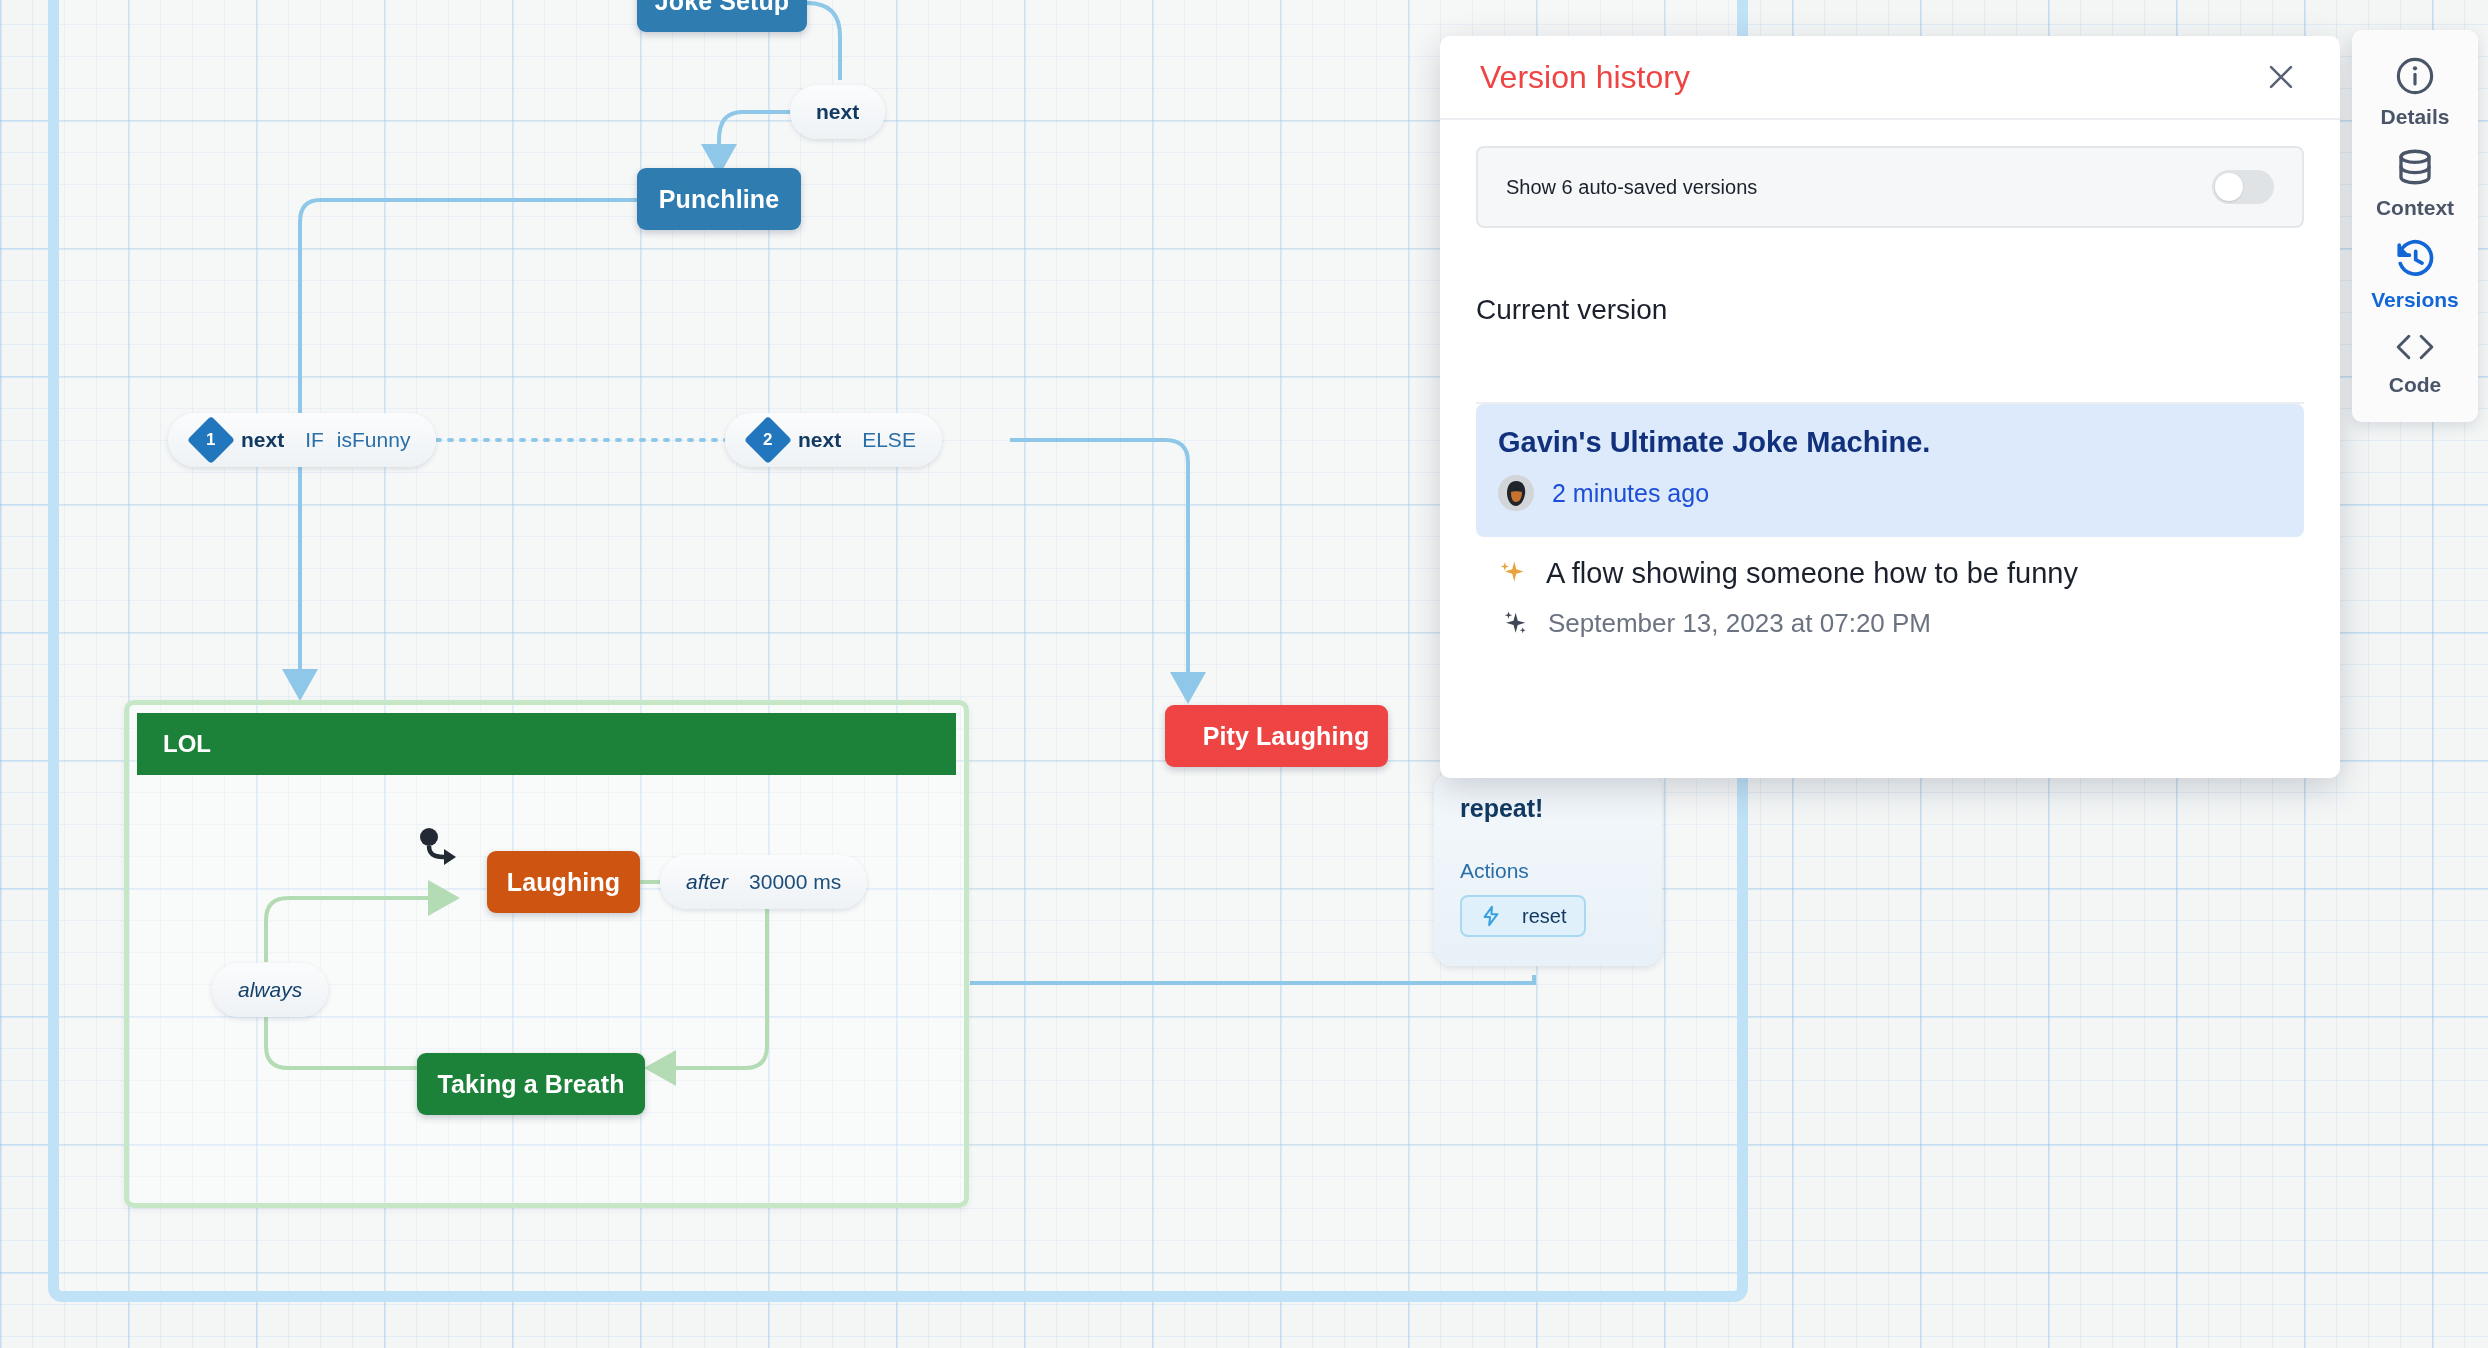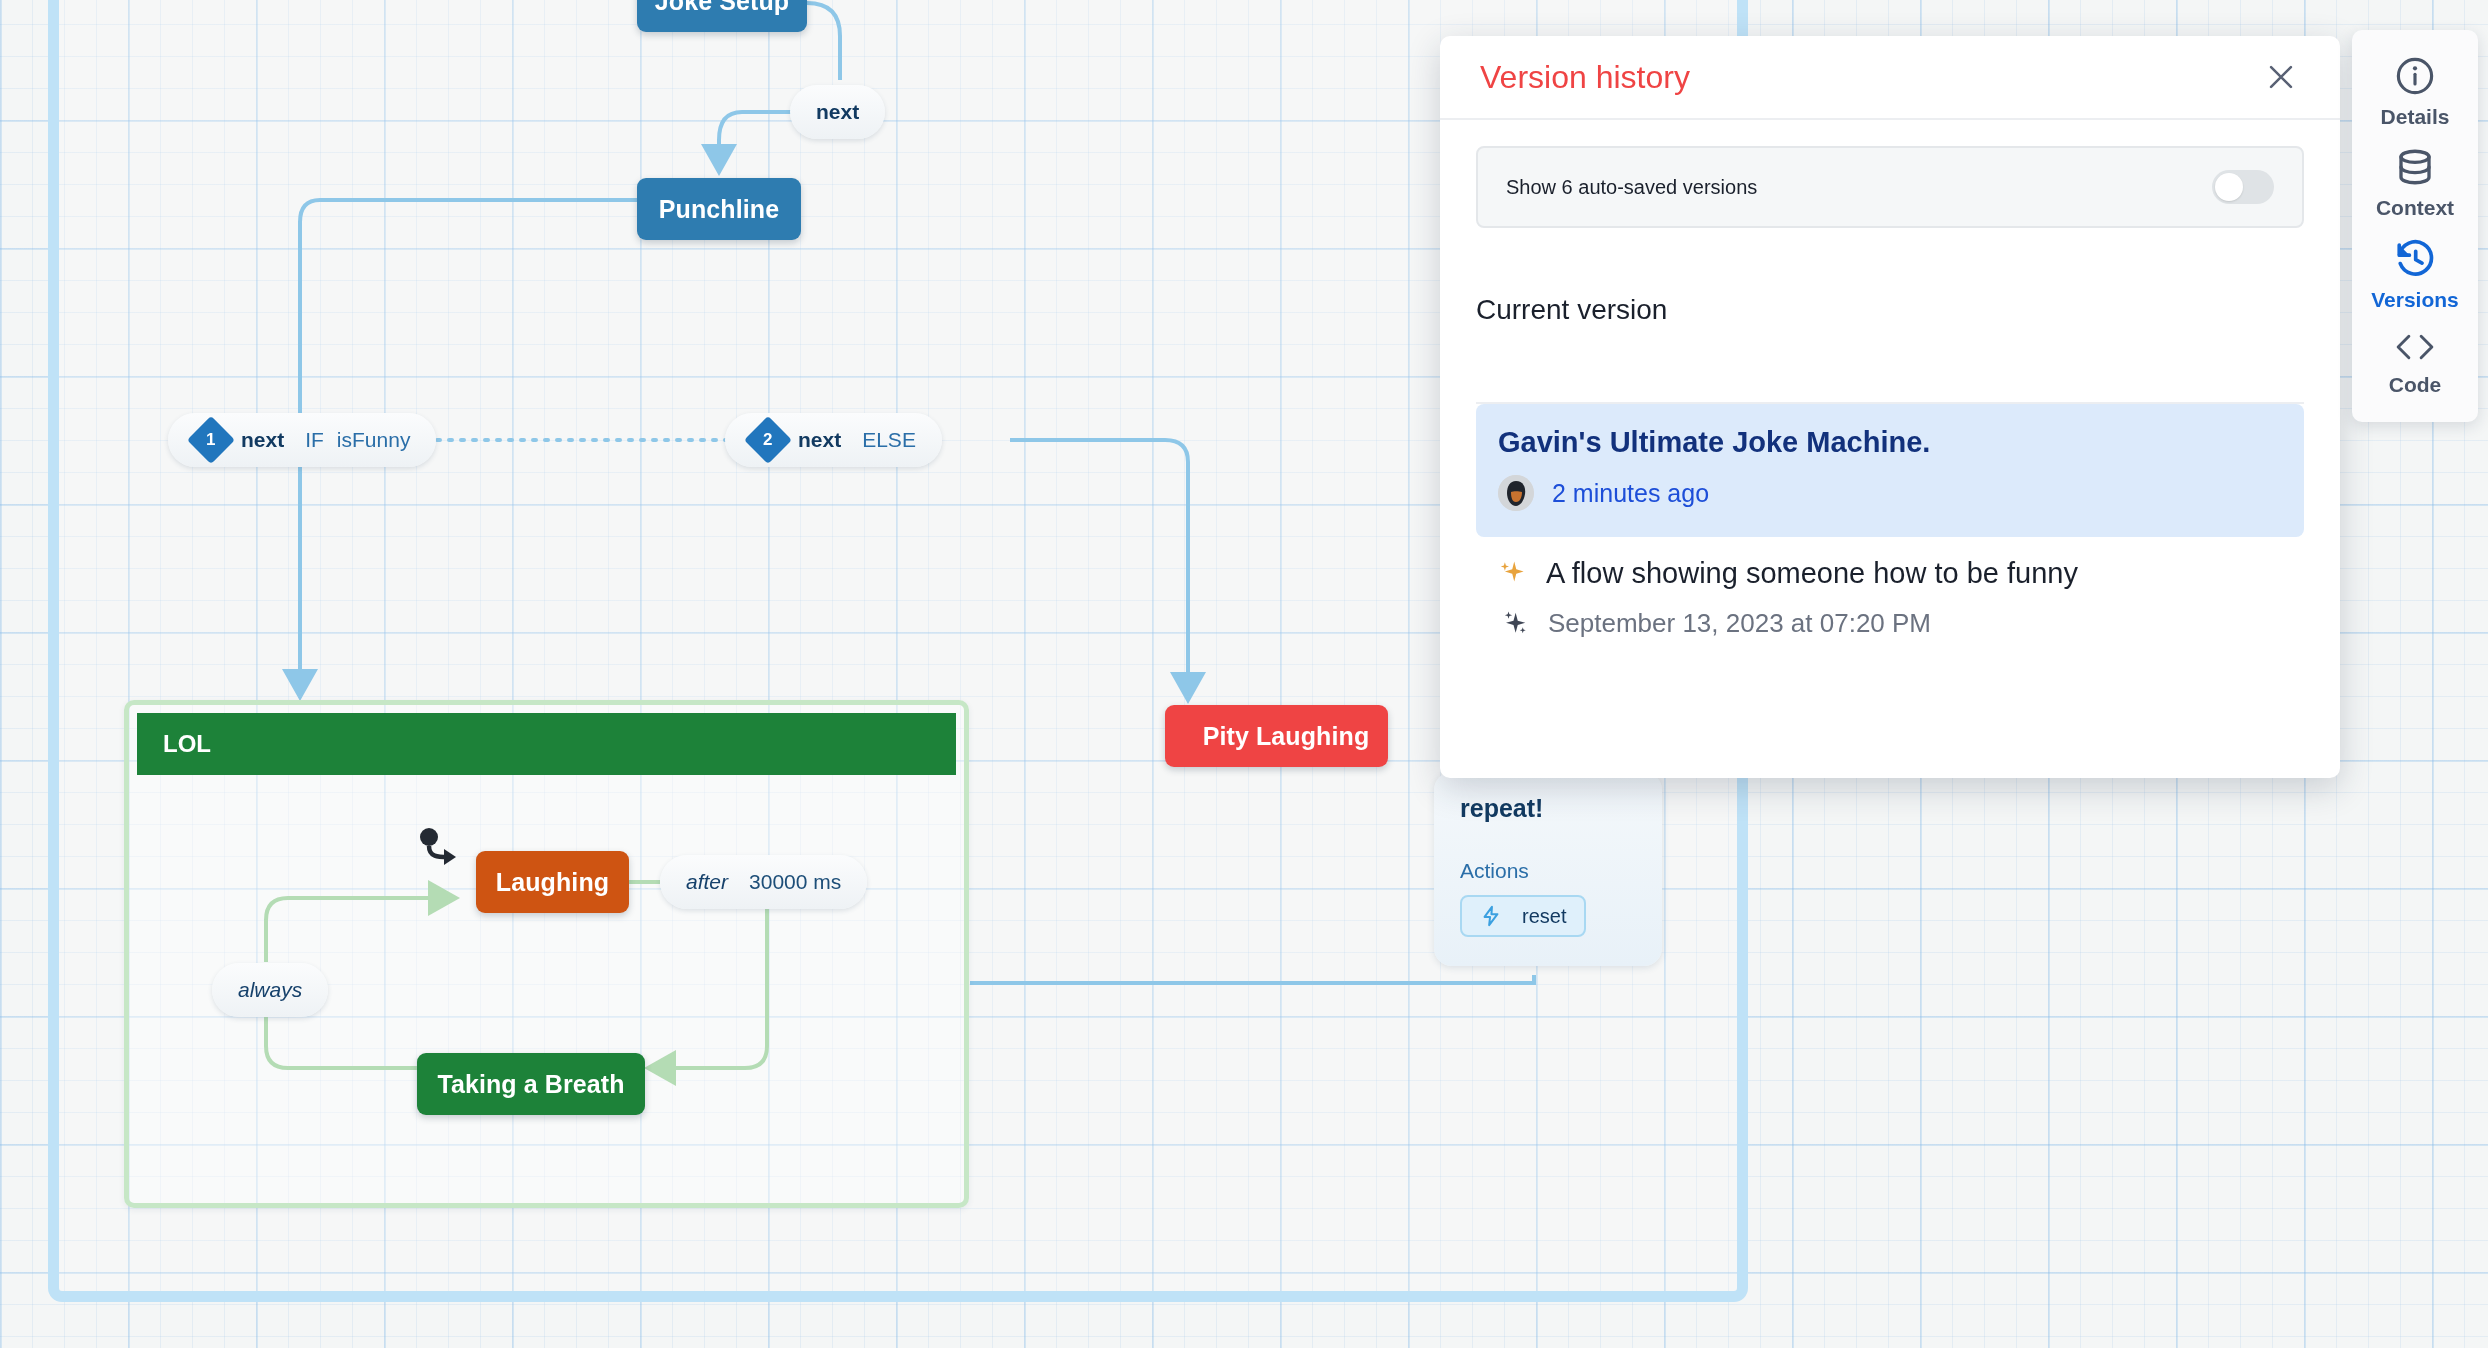--- a/index.html
+++ b/index.html
@@ -287,21 +287,21 @@
     <g fill="none" stroke="#8cc98c" stroke-width="4">
       <path d="M417,1068 L288,1068 Q266,1068 266,1046 L266,1010"></path>
     </g>
     <g fill="none" stroke="#8cc98c" stroke-width="4">
       <path d="M266,962 L266,920 Q266,898 288,898 L444,898" marker-end="url(#ah-green)"></path>
     </g>
   </svg>
 
   <div class="node blue" style="left:637px;top:-30px;width:170px;height:62px;">Joke Setup</div>
 
-  <div class="node blue" style="left:637px;top:178px;width:164px;height:62px;">Punchline</div>
+  <div class="node blue" style="left:637px;top:168px;width:164px;height:62px;">Punchline</div>
 
   <div class="node purple" style="left:1165px;top:705px;width:204px;height:62px;">Pity Laughing</div>
 
   <div class="chip" style="left:790px;top:85px;">
     <span class="kw">next</span>
   </div>
 
   <div class="chip" style="left:168px;top:413px;">
     <span class="diamond">
       <span>1</span>
@@ -326,21 +326,21 @@
   </div>
 
   <div class="init-marker">
     <svg width="44" height="44" viewBox="0 0 44 44">
       <circle cx="11" cy="10" r="9" fill="#242a33"></circle>
       <path d="M11,19 C11,30 20,30 30,30" stroke="#242a33" stroke-width="4.5" fill="none"></path>
       <path d="M26,22 L38,30 L26,38 Z" fill="#242a33"></path>
     </svg>
   </div>
 
-  <div class="node orange" style="left:476px;top:851px;width:153px;height:62px;">Laughing</div>
+  <div class="node orange" style="left:487px;top:851px;width:153px;height:62px;">Laughing</div>
 
   <div class="node green" style="left:417px;top:1053px;width:228px;height:62px;">Taking a Breath</div>
 
   <div class="chip" style="left:660px;top:855px;">
     <span class="ital">after</span>
     <span class="grey" style="margin-left:8px">30000 ms</span>
   </div>
 
   <div class="chip" style="left:212px;top:963px;">
     <span class="ital">always</span>

